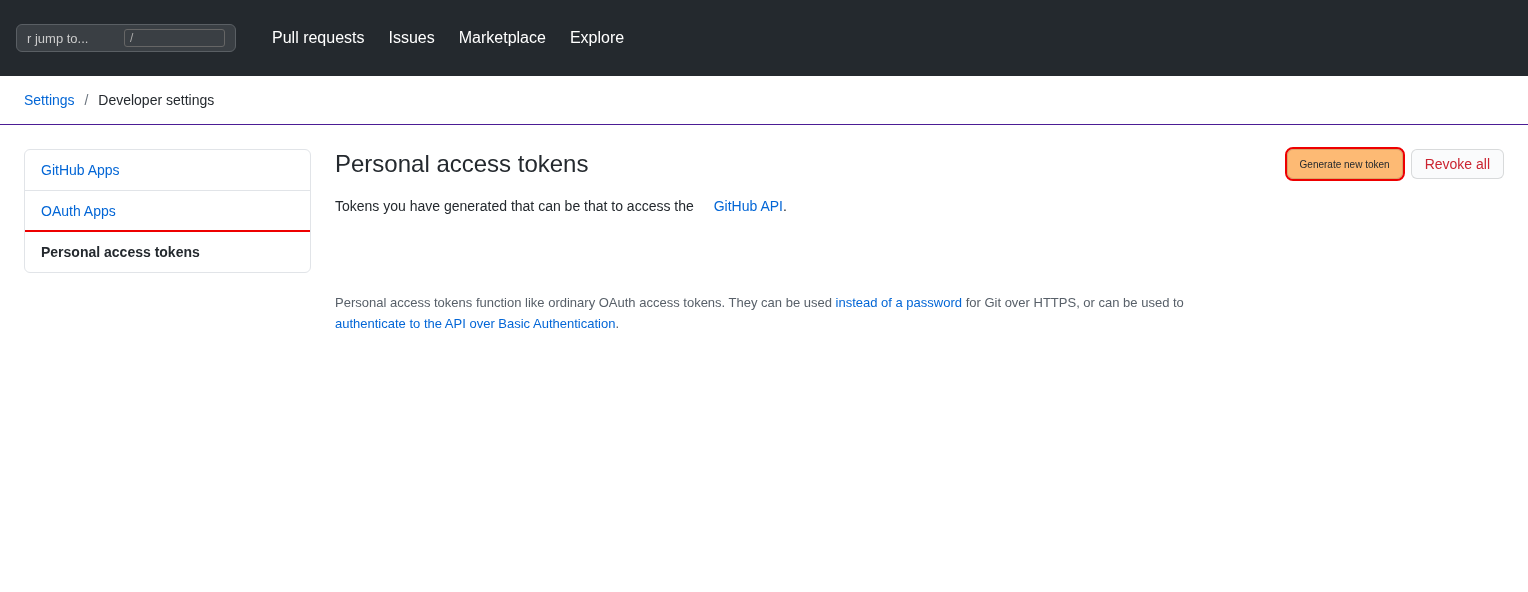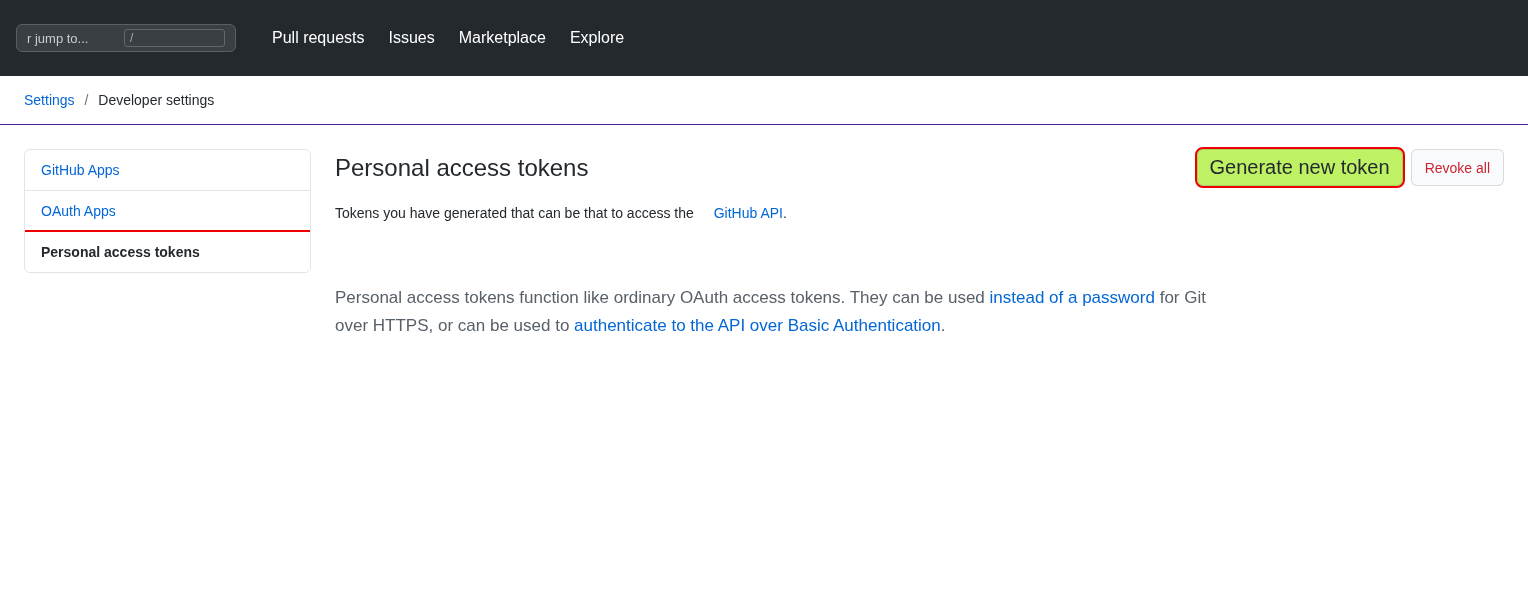--- a/index.html
+++ b/index.html
@@ -112,25 +112,25 @@
     .content-title {
       font-size: 24px;
       font-weight: 400;
       color: #24292e;
     }
     .header-buttons {
       display: flex;
       gap: 8px;
     }
     .btn-generate {
-      background: #bef264;
+      background: #fdba74;
       border: 1px solid rgba(27,31,35,.15);
       border-radius: 6px;
       padding: 6px 12px;
-      font-size: 20px;
+      font-size: 10px;
       cursor: pointer;
       color: #24292e;
       outline: 2px solid #e00;
       font-weight: 500;
     }
     .btn-revoke {
       background: #fafbfc;
       border: 1px solid rgba(27,31,35,.15);
       border-radius: 6px;
       padding: 6px 13px;
@@ -146,24 +146,24 @@
       margin-bottom: 32px;
       line-height: 1.6;
     }
     .description a {
       color: #0366d6;
       text-decoration: none;
       margin-left: 16px;
     }
 
     .footer-note {
-      font-size: 17px;
+      font-size: 13px;
       color: #586069;
       line-height: 1.6;
-      margin-top: 60px;
+      margin-top: 76px;
       max-width: 900px;
     }
     .footer-note a {
       color: #0366d6;
       text-decoration: none;
     }
   </style>
 </head>
 <body>
 

